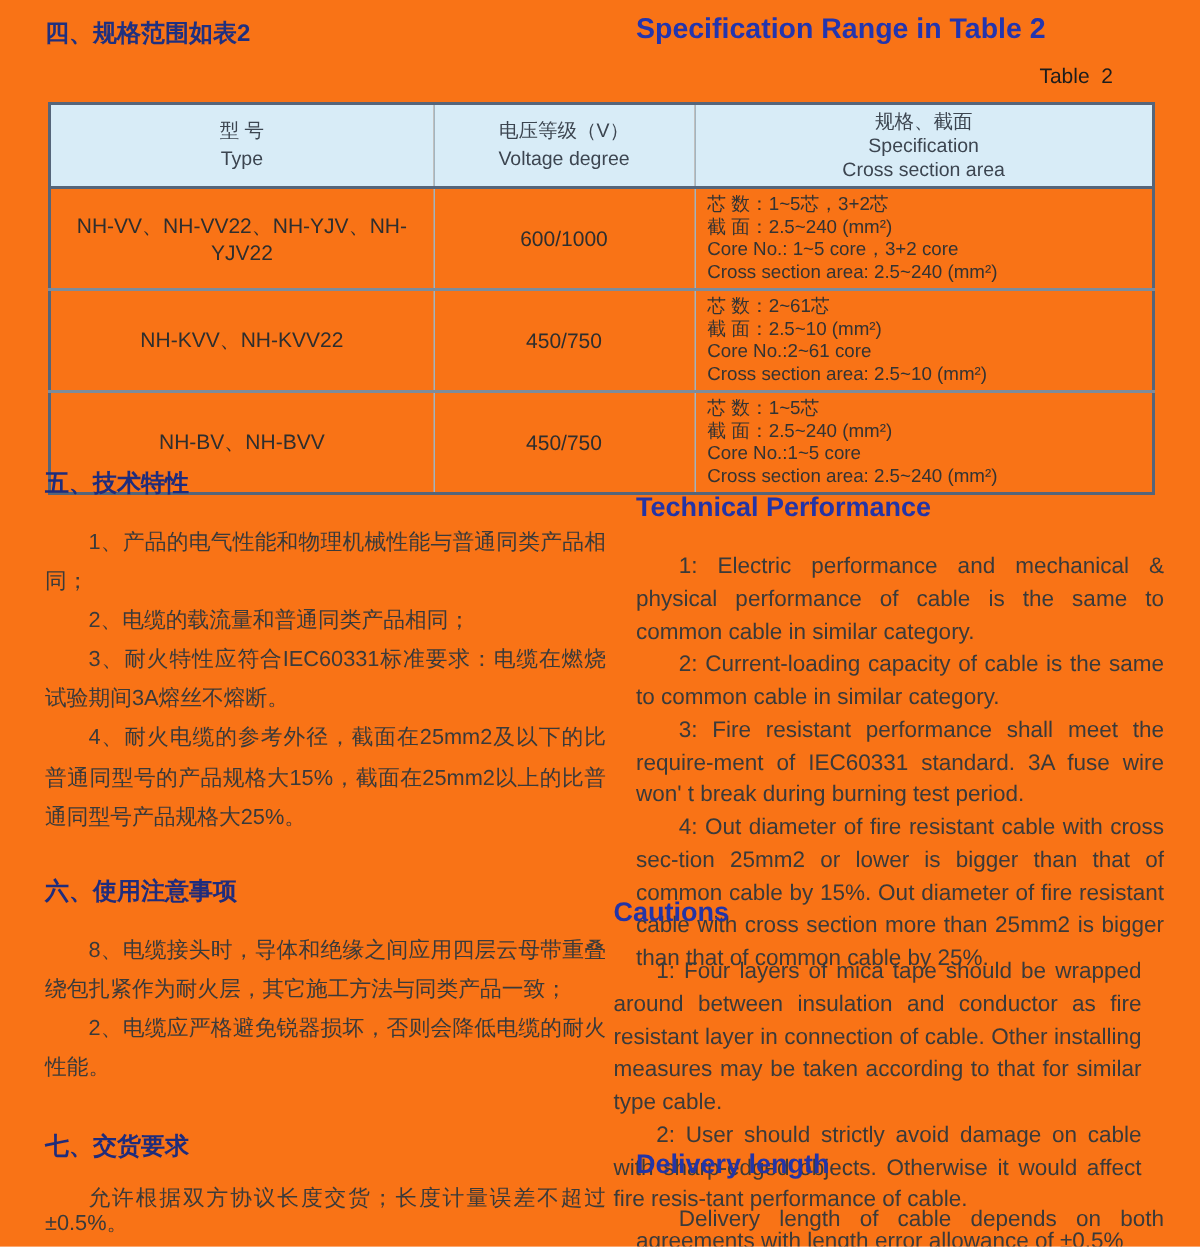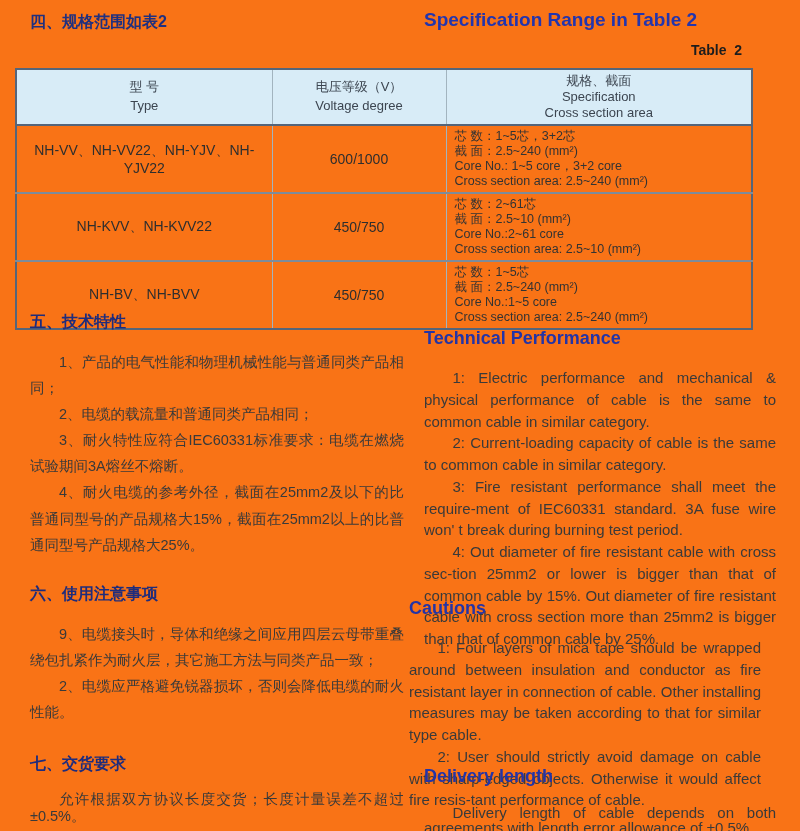--- a/index.html
+++ b/index.html
@@ -6,25 +6,25 @@
   body{
     width:800px;height:831px;background:#ffffff;
     font-family:"Liberation Sans","DejaVu Sans",sans-serif;
     color:#3a3a3a;position:relative;overflow:hidden;
   }
   .page{position:relative;width:800px;height:831px;background:#f97316;}
 
   
   .title-zh{position:absolute;left:30px;top:12px;font-size:16px;font-weight:bold;color:#20307f;}
   .title-en{position:absolute;left:424px;top:9px;font-size:19px;font-weight:bold;color:#2335ae;}
-  .table-label{position:absolute;right:58px;top:42px;font-size:14px;font-weight:bold;color:#1d1d1d;white-space:pre;}
+  .table-label{position:absolute;right:58px;top:42px;font-size:14px;font-weight:normal;color:#1d1d1d;white-space:pre;}
 
   
   table.spec{
-    position:absolute;left:15px;top:68px;width:736px;
+    position:absolute;left:32px;top:68px;width:736px;
     border-collapse:collapse;table-layout:fixed;
     border:2px solid #55657a;
   }
   table.spec th, table.spec td{border:1px solid #a2b4bf;}
   table.spec th{
     background:#d8ecf7;height:52px;font-weight:normal;
     font-size:13px;color:#3c4550;text-align:center;line-height:1.45;
     border-bottom:2px solid #55657a;
   }
   table.spec td{height:58px;border-top:2px solid #7d8c9b;}
@@ -128,21 +128,21 @@
   <div class="sec en pos-tech-en">
     <h3>Technical Performance</h3>
     <p>1: Electric performance and mechanical &amp; physical performance of cable is the same to common cable in similar category.</p>
     <p>2: Current-loading capacity of cable is the same to common cable in similar category.</p>
     <p>3: Fire resistant performance shall meet the require-ment of IEC60331 standard. 3A fuse wire won' t break during burning test period.</p>
     <p>4: Out diameter of fire resistant cable with cross sec-tion 25mm2 or lower is bigger than that of common cable by 15%. Out diameter of fire resistant cable with cross section more than 25mm2 is bigger than that of common cable by 25%.</p>
   </div>
 
   <div class="sec zh pos-caution-zh">
     <h3>六、使用注意事项</h3>
-    <p>9、电缆接头时，导体和绝缘之间应用四层云母带重叠绕包扎紧作为耐火层，其它施工方法与同类产品一致；</p>
+    <p>8、电缆接头时，导体和绝缘之间应用四层云母带重叠绕包扎紧作为耐火层，其它施工方法与同类产品一致；</p>
     <p>2、电缆应严格避免锐器损坏，否则会降低电缆的耐火性能。</p>
   </div>
 
   <div class="sec en pos-caution-en">
     <h3>Cautions</h3>
     <p>1: Four layers of mica tape should be wrapped around between insulation and conductor as fire resistant layer in connection of cable. Other installing measures may be taken according to that for similar type cable.</p>
     <p>2: User should strictly avoid damage on cable with sharp-edged objects. Otherwise it would affect fire resis-tant performance of cable.</p>
   </div>
 
   <div class="sec zh tight-zh pos-delivery-zh">

